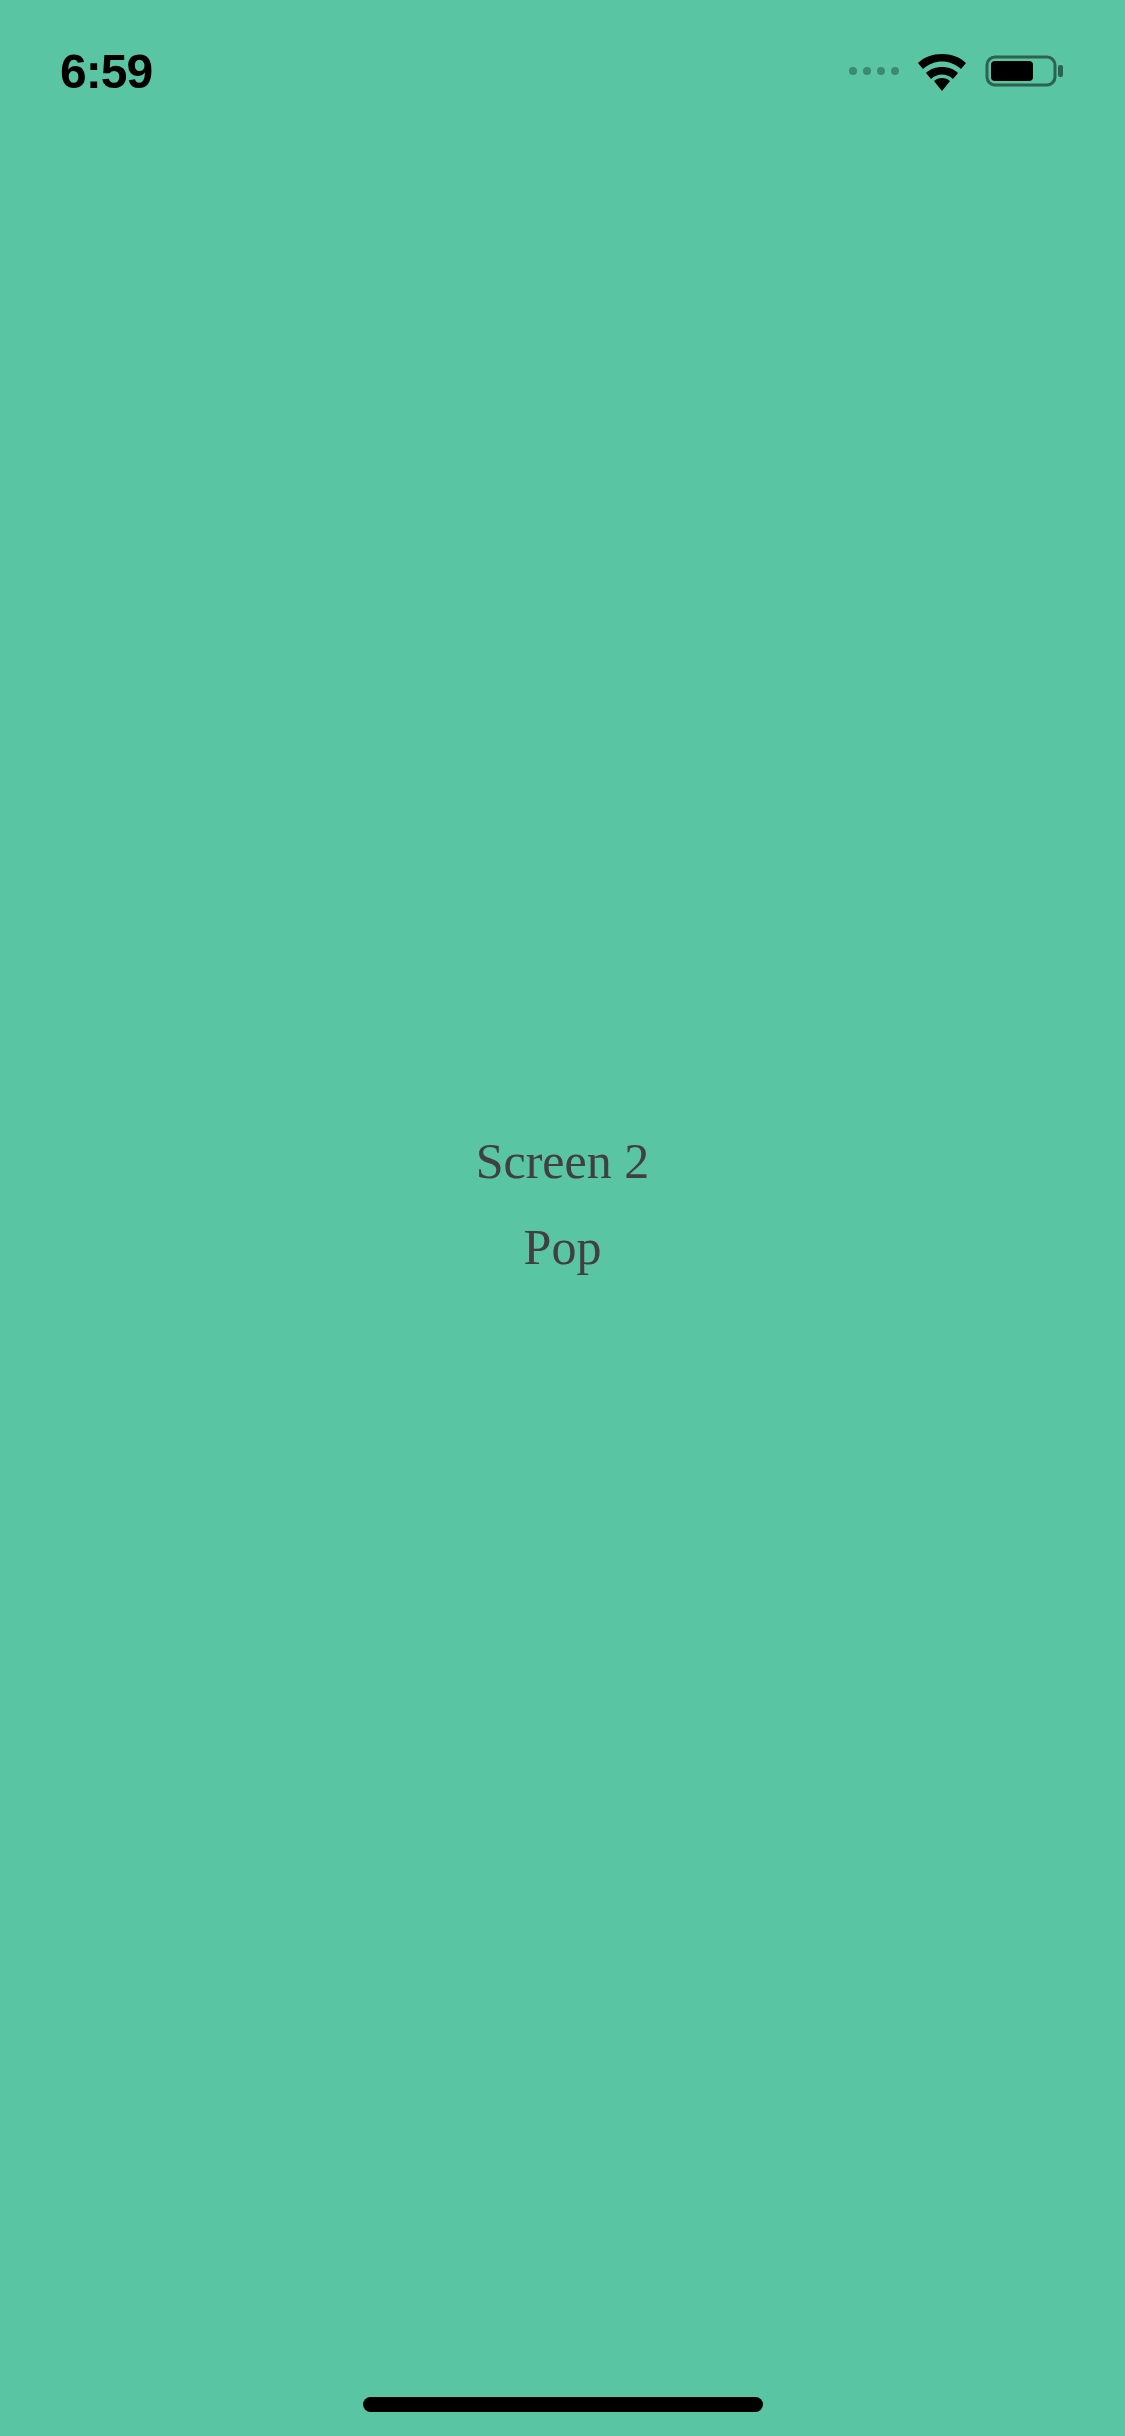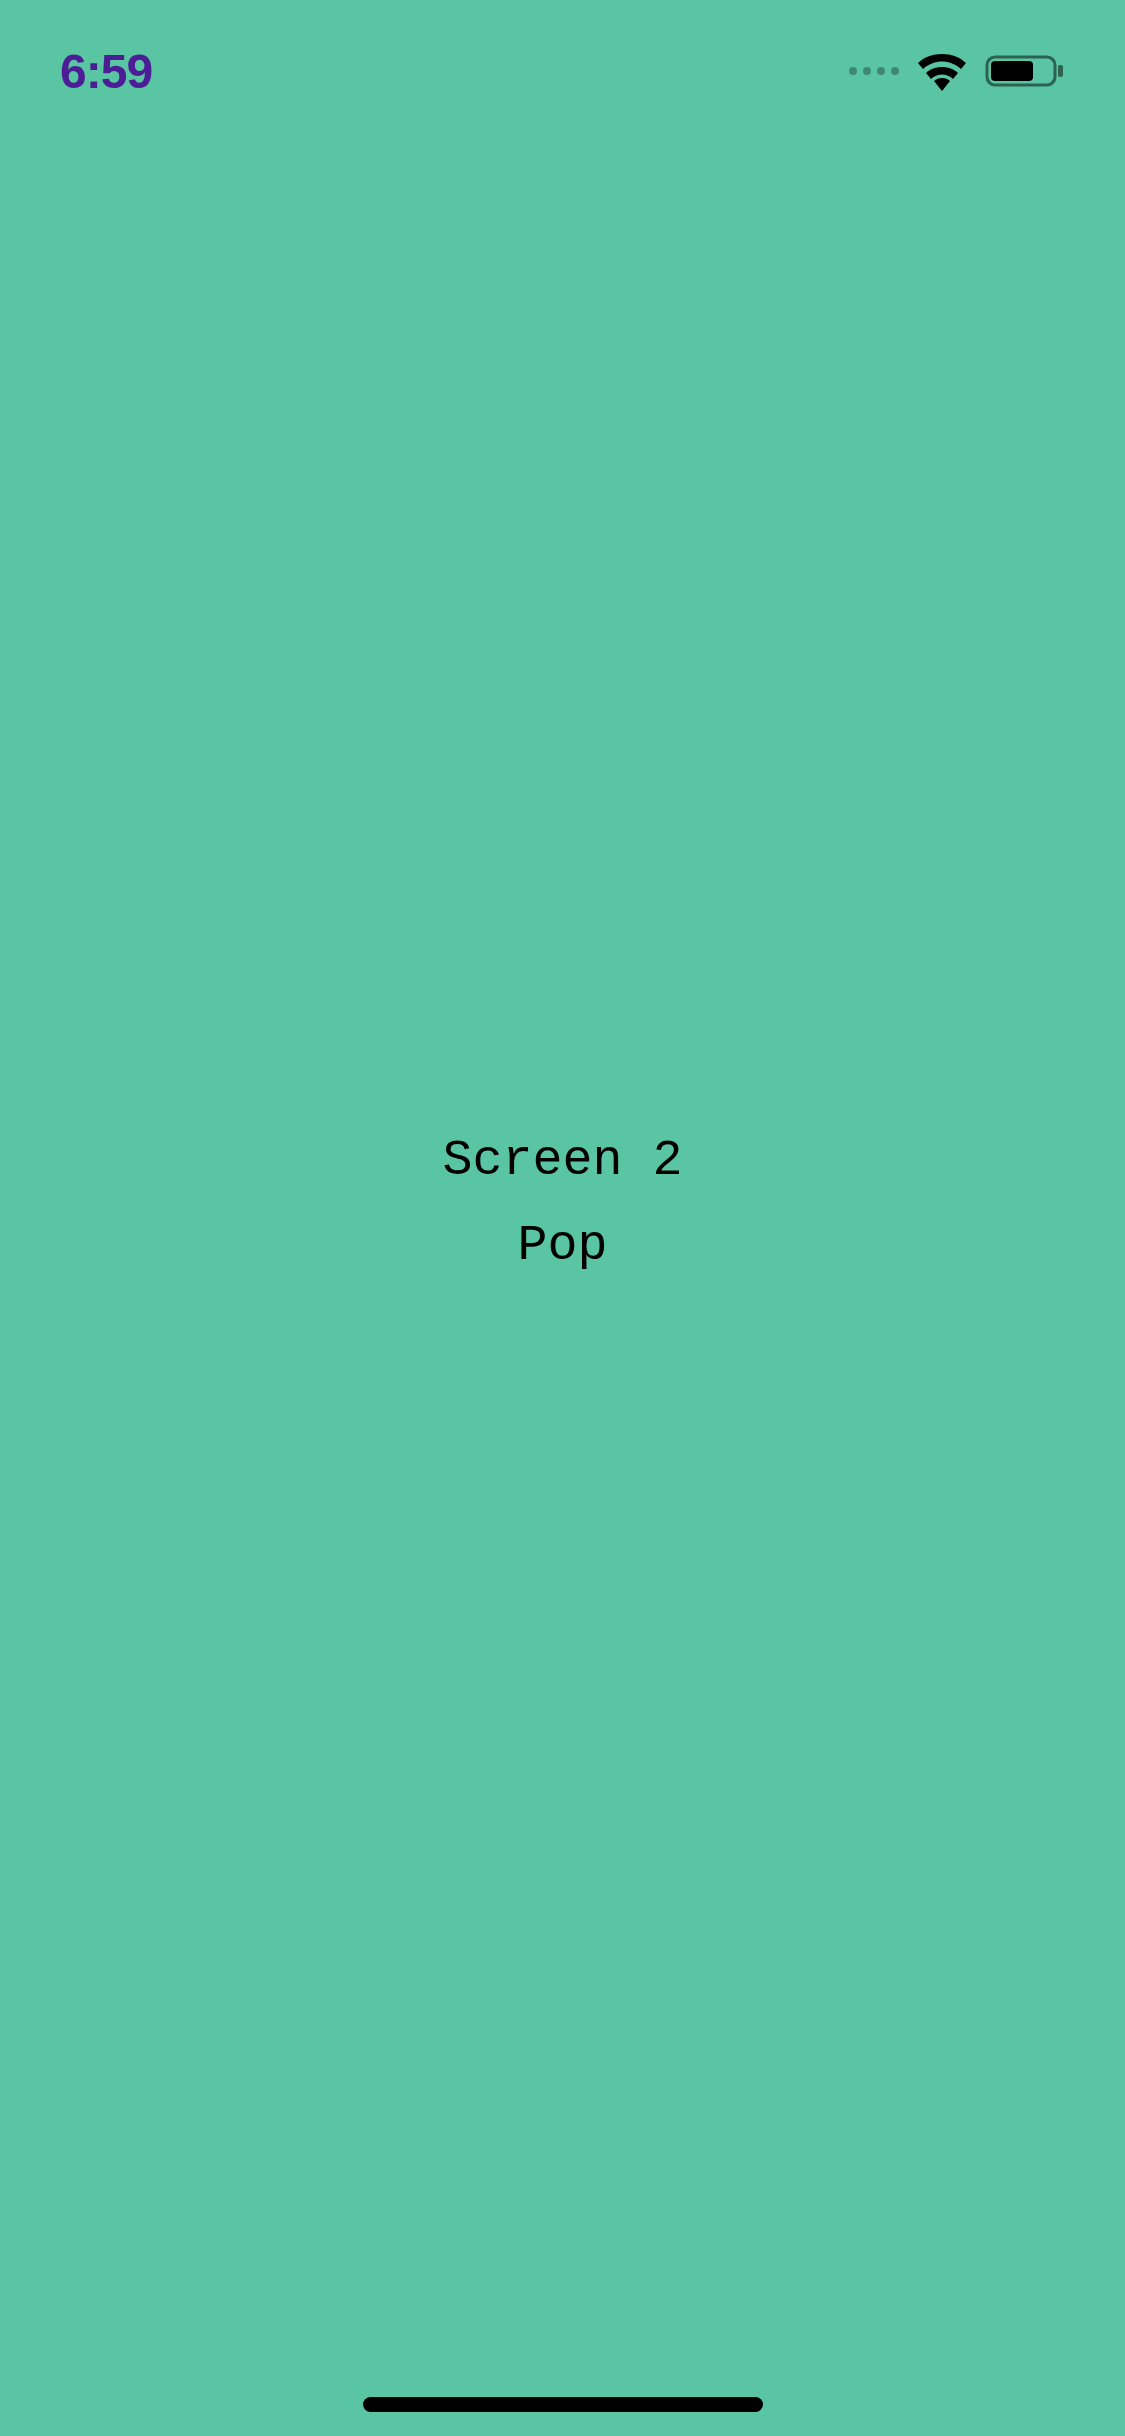--- a/index.html
+++ b/index.html
@@ -25,21 +25,21 @@
       height: 132px;
       display: flex;
       justify-content: space-between;
       align-items: center;
       padding: 0 60px;
     }
     
     .status-time {
       font-size: 48px;
       font-weight: 600;
-      color: #4c1d95;
+      color: #000000;
       letter-spacing: -1px;
       margin-top: 10px;
     }
     
     .status-right {
       display: flex;
       align-items: center;
       gap: 18px;
       margin-top: 10px;
     }
@@ -81,24 +81,24 @@
     .button-group {
       display: flex;
       flex-direction: column;
       align-items: center;
       gap: 28px;
       margin-top: 1000px;
     }
     
     .text-button {
       font-size: 50px;
-      color: #000000;
+      color: #404040;
       background: none;
       border: none;
-      font-family: Liberation Mono, monospace;
+      font-family: Liberation Serif, serif;
       cursor: pointer;
       font-weight: 400;
     }
     
     .home-indicator {
       position: absolute;
       bottom: 24px;
       left: 50%;
       transform: translateX(-50%);
       width: 400px;

